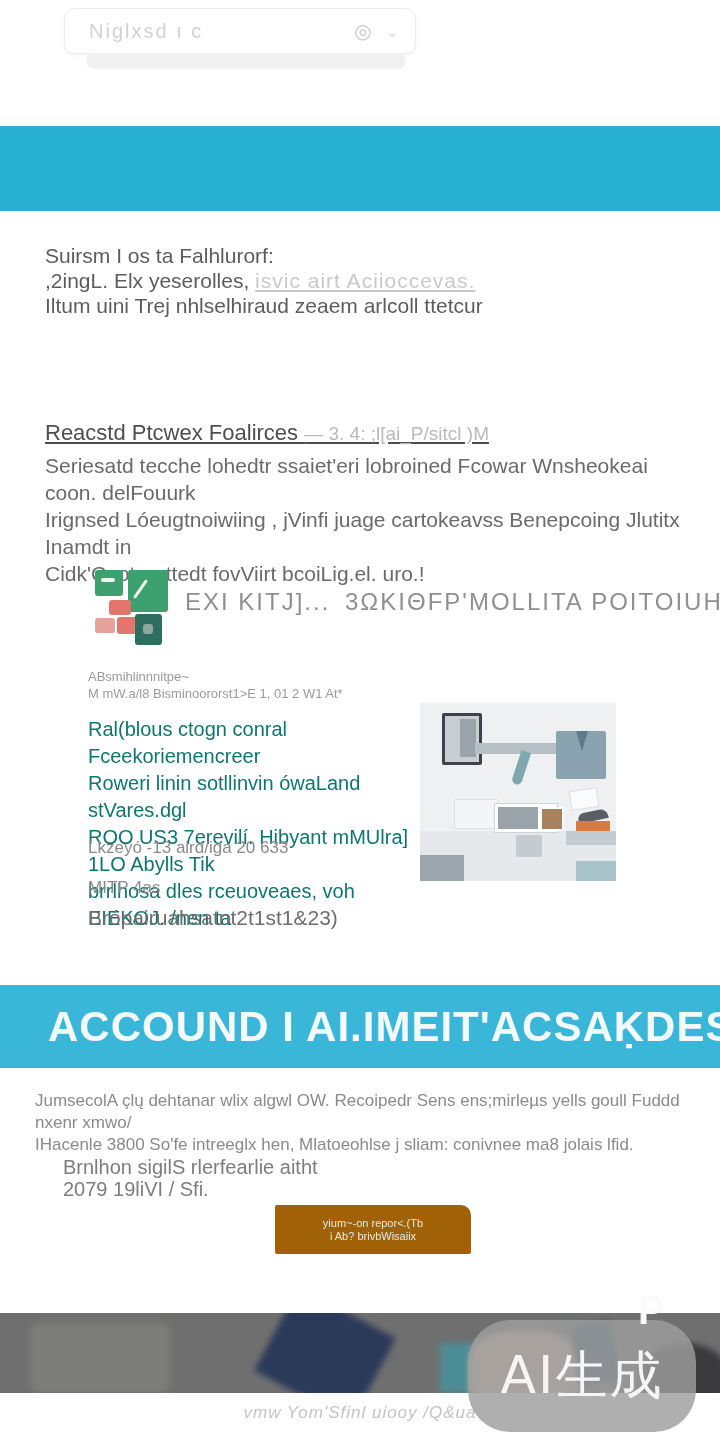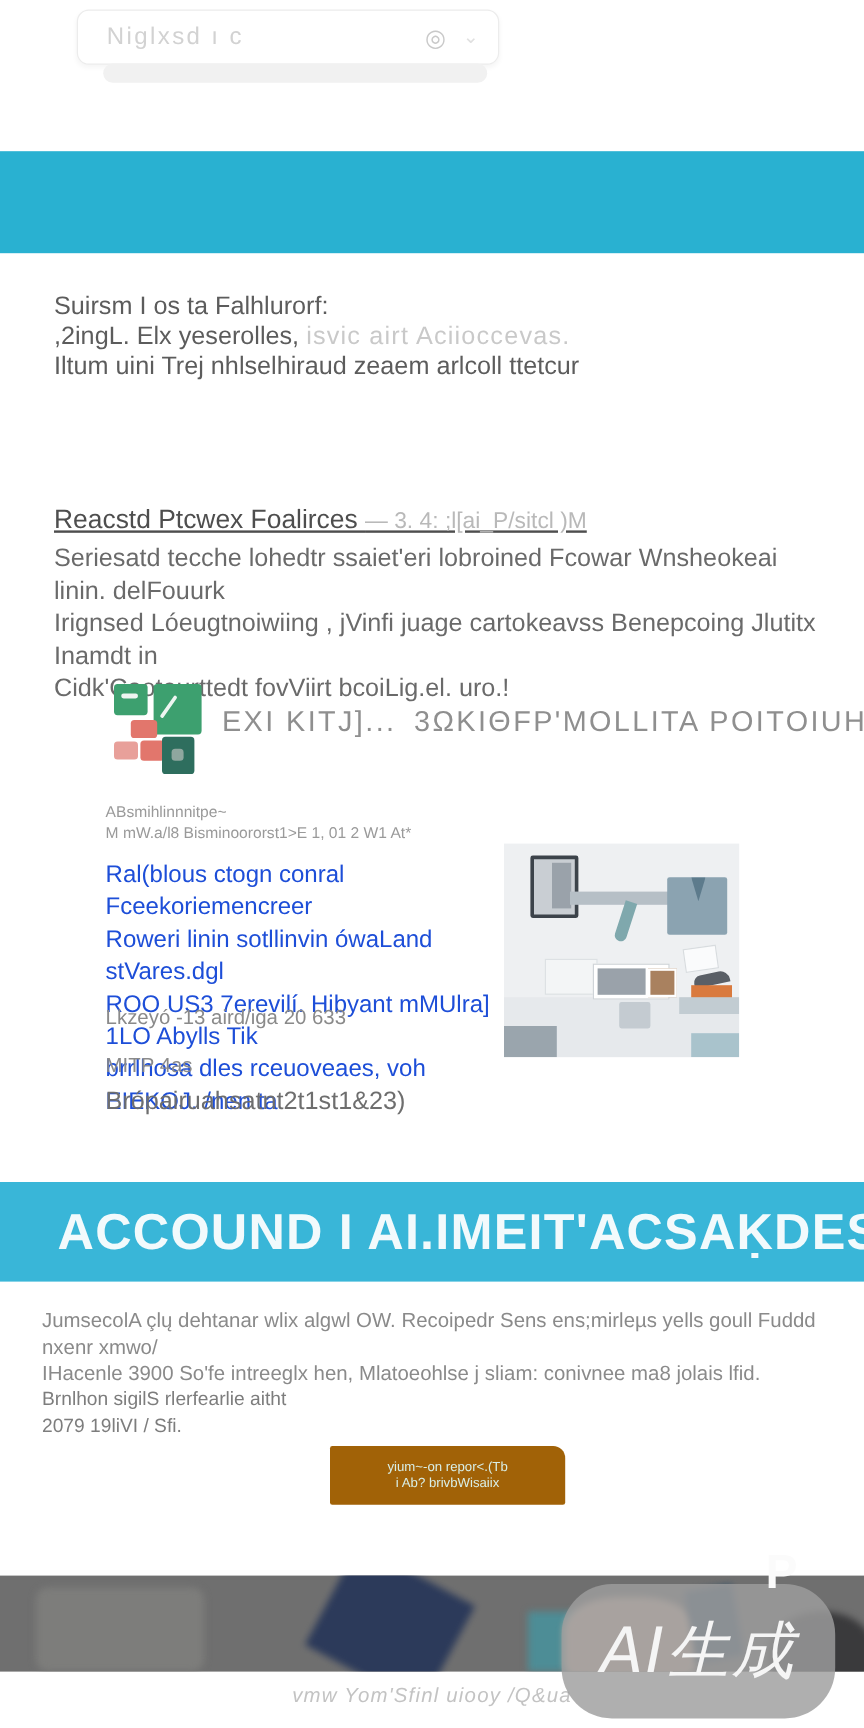--- a/index.html
+++ b/index.html
@@ -20,21 +20,21 @@
 
   
   .hero-banner { left:0; top:126px; width:720px; height:85px; background:#29b1d1; }
   .account-banner { left:0; top:985px; width:720px; height:83px; background:#39b6d8;
                     display:flex; align-items:center; }
   .account-heading { color:#f2fafc; font-size:42px; font-weight:bold; letter-spacing:1px;
                      padding-left:48px; white-space:nowrap; }
 
   
   .intro { left:45px; top:243px; width:620px; font-size:21px; color:#5c5c5c; line-height:25px; }
-  .intro .faded { color:#c9c9c9; letter-spacing:1px; }
+  .intro .faded { color:#c9c9c9; letter-spacing:1px;text-decoration:underline; }
 
   
   .features-heading { left:45px; top:420px; width:640px; font-size:22px; color:#4e4e4e;text-decoration:underline; }
   .features-heading .faded { color:#b9b9b9; font-size:19px; }
   .features-body { left:45px; top:452px; width:650px; font-size:21px; color:#6a6a6a; line-height:27px; }
 
   
   .logo-grid { left:95px; top:570px; width:76px; height:68px; }
   .logo-grid div { position:absolute; border-radius:3px; }
   .lg-a { left:0;  top:2;  width:28px; height:26px; background:#3da06f; }
@@ -43,21 +43,21 @@
   .lg-d { left:0;  top:48px; width:20px; height:15px; background:#e8a09a; }
   .lg-e { left:22px; top:47px; width:20px; height:17px; background:#e2766c; }
   .lg-f { left:40px; top:44px; width:27px; height:31px; background:#2e6e5e; }
   .lg-mark { left:48px; top:54px; width:10px; height:10px; background:#8fa79f; border-radius:1px; }
   .lg-pencil { left:44px; top:8px; width:3px; height:22px; background:#eef5f1; transform:rotate(35deg); border-radius:2px;}
   .lg-tick { left:6px; top:8px; width:14px; height:4px; background:#eef5f1; border-radius:2px;}
   .listing-label-1 { left:185px; top:588px; font-size:24px; color:#8f8f8f; letter-spacing:2px; }
   .listing-label-2 { left:345px; top:588px; font-size:24px; color:#8f8f8f; letter-spacing:2px; white-space:nowrap; }
 
   .listing-meta { left:88px; top:668px; font-size:13px; color:#9a9a9a; line-height:17px; }
-  .listing-body { left:88px; top:716px; width:335px; font-size:20px; color:#1d4ed8; line-height:27px; }
+  .listing-body { left:88px; top:716px; width:335px; font-size:20px; color:#0f766e; line-height:27px; }
   .listing-date { left:88px; top:838px; font-size:17px; color:#8a8a8a; }
   .listing-size { left:88px; top:862px; font-size:17px; color:#8a8a8a;margin-top:16px; }
   .listing-link { left:88px; top:906px; font-size:21px; color:#6e6e6e; }
 
   
   .illus { left:420px; top:703px; width:196px; height:178px; background:#eef0f2; overflow:hidden; }
   .illus div { position:absolute; }
   .il-floor { left:0; top:128px; width:196px; height:50px; background:#e6e9ec; }
   .il-poster { left:22px; top:10px; width:40px; height:52px; background:#c9ced3; border:3px solid #3c434a; border-radius:2px; }
   .il-poster-in { left:40px; top:16px; width:16px; height:38px; background:#9aa2aa; }
@@ -73,21 +73,21 @@
   .il-shoe { left:158px; top:108px; width:30px; height:10px; background:#5a5f66; border-radius:6px 8px 0 2px; transform:rotate(-12deg); }
   .il-crate { left:156px; top:118px; width:34px; height:12px; background:#d97a3e; }
   .il-side { left:146px; top:128px; width:50px; height:14px; background:#c2ccd2; }
   .il-stub { left:96px; top:132px; width:26px; height:22px; background:#c4cbd1; border-radius:2px; }
   .il-blockl { left:0; top:152px; width:44px; height:26px; background:#9aa5ad; }
   .il-blockr { left:156px; top:158px; width:40px; height:20px; background:#a9c3cc; }
   .il-sketch { left:34px; top:96px; width:44px; height:30px; border:1px solid #dde1e4; background:#f3f5f6; }
 
   
   .account-body { left:35px; top:1090px; width:660px; font-size:17px; color:#8a8a8a; line-height:22px; }
-  .account-body .big { font-size:16px; color:#7d7d7d; }
+  .account-body .big { font-size:20px; color:#7d7d7d;margin-left:28px; }
 
   .cta-button { left:275px; top:1205px; width:196px; height:49px; background:#a16207;
                 border:none; border-radius:2px 10px 2px 2px; color:#d9efe7; font-size:11px;
                 line-height:13px; text-align:center; cursor:pointer;
                 font-family:"Liberation Sans", sans-serif; }
 
   
   .footer-photo { left:0; top:1313px; width:720px; height:80px; background:#6f6f6f; overflow:hidden; }
   .footer-photo div { position:absolute; filter:blur(3px); }
   .fp-l1 { left:30px; top:10px; width:140px; height:70px; background:#7d7d7b; border-radius:10px; }
@@ -95,21 +95,21 @@
   .fp-beige { left:470px; top:18px; width:110px; height:70px; background:#d8b9a8; border-radius:40% 40% 20% 20%; }
   .fp-teal { left:440px; top:30px; width:50px; height:50px; background:#4d8d96; }
   .fp-dark { left:640px; top:30px; width:90px; height:70px; background:#3a3a3c; border-radius:50%; }
   .fp-blue2 { left:575px; top:10px; width:40px; height:60px; background:#37536b; transform:rotate(-10deg); }
   .footer-caption { left:0; top:1403px; width:720px; text-align:center; font-size:17px;
                     color:#c3c3c3; font-style:italic; letter-spacing:1px; }
 
   .ai-badge { left:468px; top:1320px; width:228px; height:112px; border-radius:42px;
               background:rgba(158,158,158,0.82); display:flex; align-items:center; justify-content:center; }
   .ai-badge-text { color:#f5f5f5; font-size:52px; letter-spacing:2px;
-                   font-family:"DejaVu Sans","Liberation Sans",sans-serif;font-style:italic; }
+                   font-family:"DejaVu Sans","Liberation Sans",sans-serif; }
   .ai-badge-p { left:638px; top:1288px; color:#fbfbfb; font-size:40px; font-weight:bold; }
 </style>
 </head>
 <body>
 
 <div class="abs search-wrap">
   <div class="search-bar">
     <span class="search-text">Niglxsd ı c</span>
     <span class="search-cam">◎</span>
     <span class="search-chev">⌄</span>
@@ -124,21 +124,21 @@
   <div>
     <span>,2ingL. Elx yeserolles, </span><span class="faded">isvic airt Aciioccevas.</span>
   </div>
   <div><span>Iltum uini Trej nhlselhiraud zeaem arlcoll ttetcur</span></div>
 </div>
 
 <div class="abs features-heading">
   <span>Reacstd Ptcwex Foalirces </span><span class="faded">—   3. 4: ;l[ai_P/sitcl )M</span>
 </div>
 <div class="abs features-body">
-  <div>Seriesatd tecche lohedtr ssaiet'eri lobroined Fcowar Wnsheokeai linin. delFouurk</div>
+  <div>Seriesatd tecche lohedtr ssaiet'eri lobroined Fcowar Wnsheokeai coon. delFouurk</div>
   <div>Irignsed Lóeugtnoiwiing , jVinfi juage cartokeavss  Benepcoing Jlutitx Inamdt in</div>
   <div>Cidk'Caotourttedt fovViirt bcoiLig.el. uro.!</div>
 </div>
 
 <div class="abs logo-grid">
   <div class="lg-a"></div>
   <div class="lg-b"></div>
   <div class="lg-c"></div>
   <div class="lg-d"></div>
   <div class="lg-e"></div>
@@ -186,21 +186,21 @@
 <div class="abs listing-date">Lkzeyó -13 aird/iga 20 633</div>
 <div class="abs listing-size">MITP 4as</div>
 <div class="abs listing-link">Brópairuahsatnt2t1st1&amp;23)</div>
 
 <div class="abs account-banner">
   <div class="account-heading">ACCOUND I AI.IMEIT'ACSAḲDES</div>
 </div>
 
 <div class="abs account-body">
   <div>JumsecolA çlų dehtanar wlix algwl OW. Recoipedr Sens ens;mirleµs yells goull Fuddd nxenr xmwo/</div>
-  <div>IHacenle 3900 So'fe intreeglx hen, Mlatoeohlse j sliam:  conivnee ma8 jolais  lfid.</div>
+  <div>IHacenle 3800 So'fe intreeglx hen, Mlatoeohlse j sliam:  conivnee ma8 jolais  lfid.</div>
   <div class="big">Brnlhon sigilS rlerfearlie aitht</div>
   <div class="big">2079 19liVI / Sfi.</div>
 </div>
 
 <button class="abs cta-button">
   <span>yium~-on repor&lt;.(Tb</span><br>
   <span>i   Ab? brivbWisaiix</span>
 </button>
 
 <div class="abs footer-photo">

